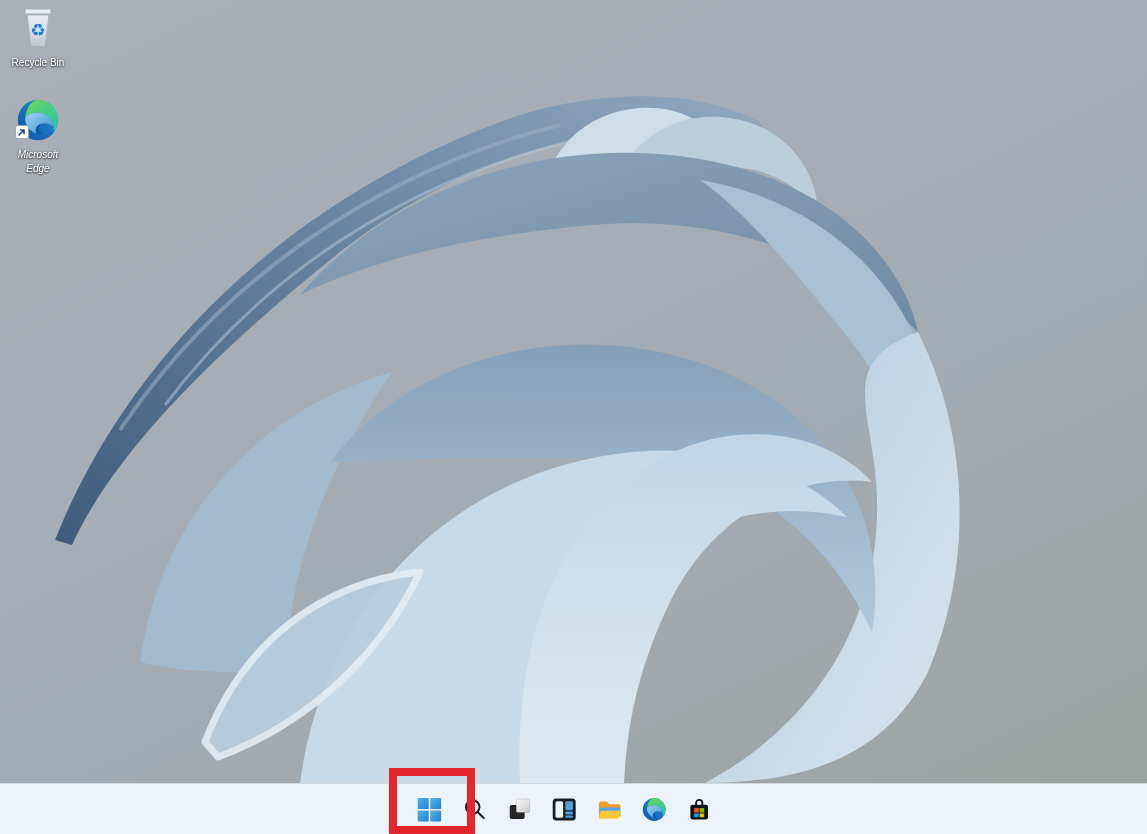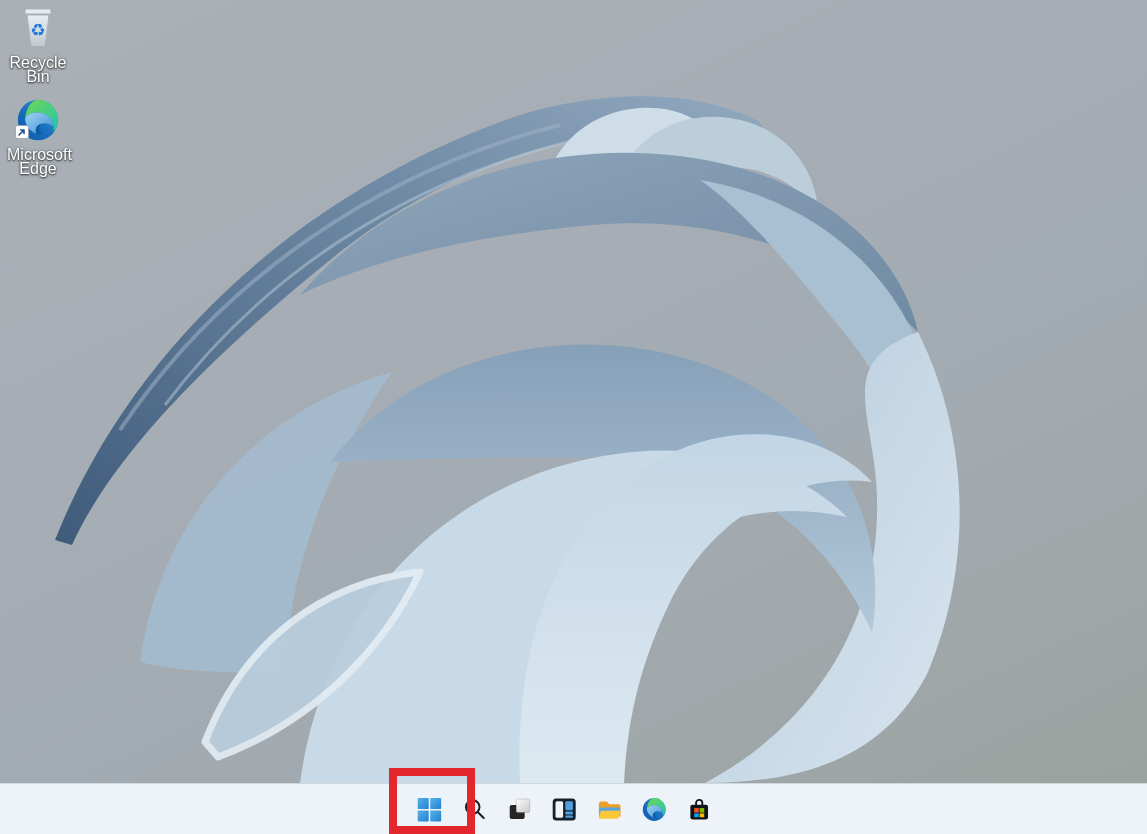--- a/index.html
+++ b/index.html
@@ -13,21 +13,21 @@
   .desktop{
     position:absolute;inset:0;
     background:linear-gradient(155deg,#aab0b6 0%,#a6adb4 35%,#a3abb2 60%,#9aa29e 100%);
   }
   .desktop svg.bloom{position:absolute;left:0;top:0;}
 
   
   .icon-cell{position:absolute;width:76px;text-align:center;cursor:default;}
   .icon-cell .glyph{display:inline-block;}
   .icon-label{
-    margin-top:2px;font-size:16px;line-height:14px;color:#ffffff;
+    margin-top:2px;font-size:10px;line-height:14px;color:#ffffff;
     text-shadow:0 1px 2px rgba(0,0,0,.75),0 0 3px rgba(0,0,0,.45);
   }
   #cell-recycle{left:0;top:4px;}
   #cell-edge{left:0;top:98px;}
   .edge-wrap{position:relative;display:inline-block;width:44px;height:44px;}
   .shortcut-arrow{position:absolute;left:-1px;bottom:-1px;}
 
   
   .taskbar{
     position:absolute;left:0;top:783px;width:1147px;height:51px;
@@ -144,21 +144,21 @@
         <path d="M5,11 C6.5,8.6 10,7.2 14,8.2 C18,9.2 20.5,12.5 20.4,16 C18.8,14 15.8,13.2 13.4,14.2 C11,15.2 10.2,17.4 11.2,19.4 C8,18.4 5,15.2 5,11 Z" fill="url(#edgeSwirlA)"></path>
         <path d="M11.2,19.4 C10.2,17.4 11,15.2 13.4,14.2 C12.2,16 12.6,18.2 14.4,19.6 C13.4,19.8 12.2,19.8 11.2,19.4 Z" fill="#0c59a4"></path>
       </svg>
       <span class="shortcut-arrow">
         <svg width="14" height="14" viewBox="0 0 14 14">
           <rect x="0.5" y="0.5" width="13" height="13" rx="2" fill="#ffffff" stroke="#9aa0a6" stroke-width="0.8"></rect>
           <path d="M4,10 L9,5 M9,5 h-3.4 M9,5 v3.4" stroke="#1f4e8c" stroke-width="1.6" fill="none" stroke-linecap="round" stroke-linejoin="round"></path>
         </svg>
       </span>
     </span>
-    <div class="icon-label" style="width:62px;margin:2px auto 13px;">Microsoft Edge</div>
+    <div class="icon-label" style="width:62px;margin:2px auto 13px;font-style:italic;">Microsoft Edge</div>
   </div>
 </div>
 
 <div class="taskbar">
 
   <div class="tb-center">
 
     <button class="tb-btn" title="">
       <svg width="25" height="25" viewBox="0 0 25 25">
         <defs>

